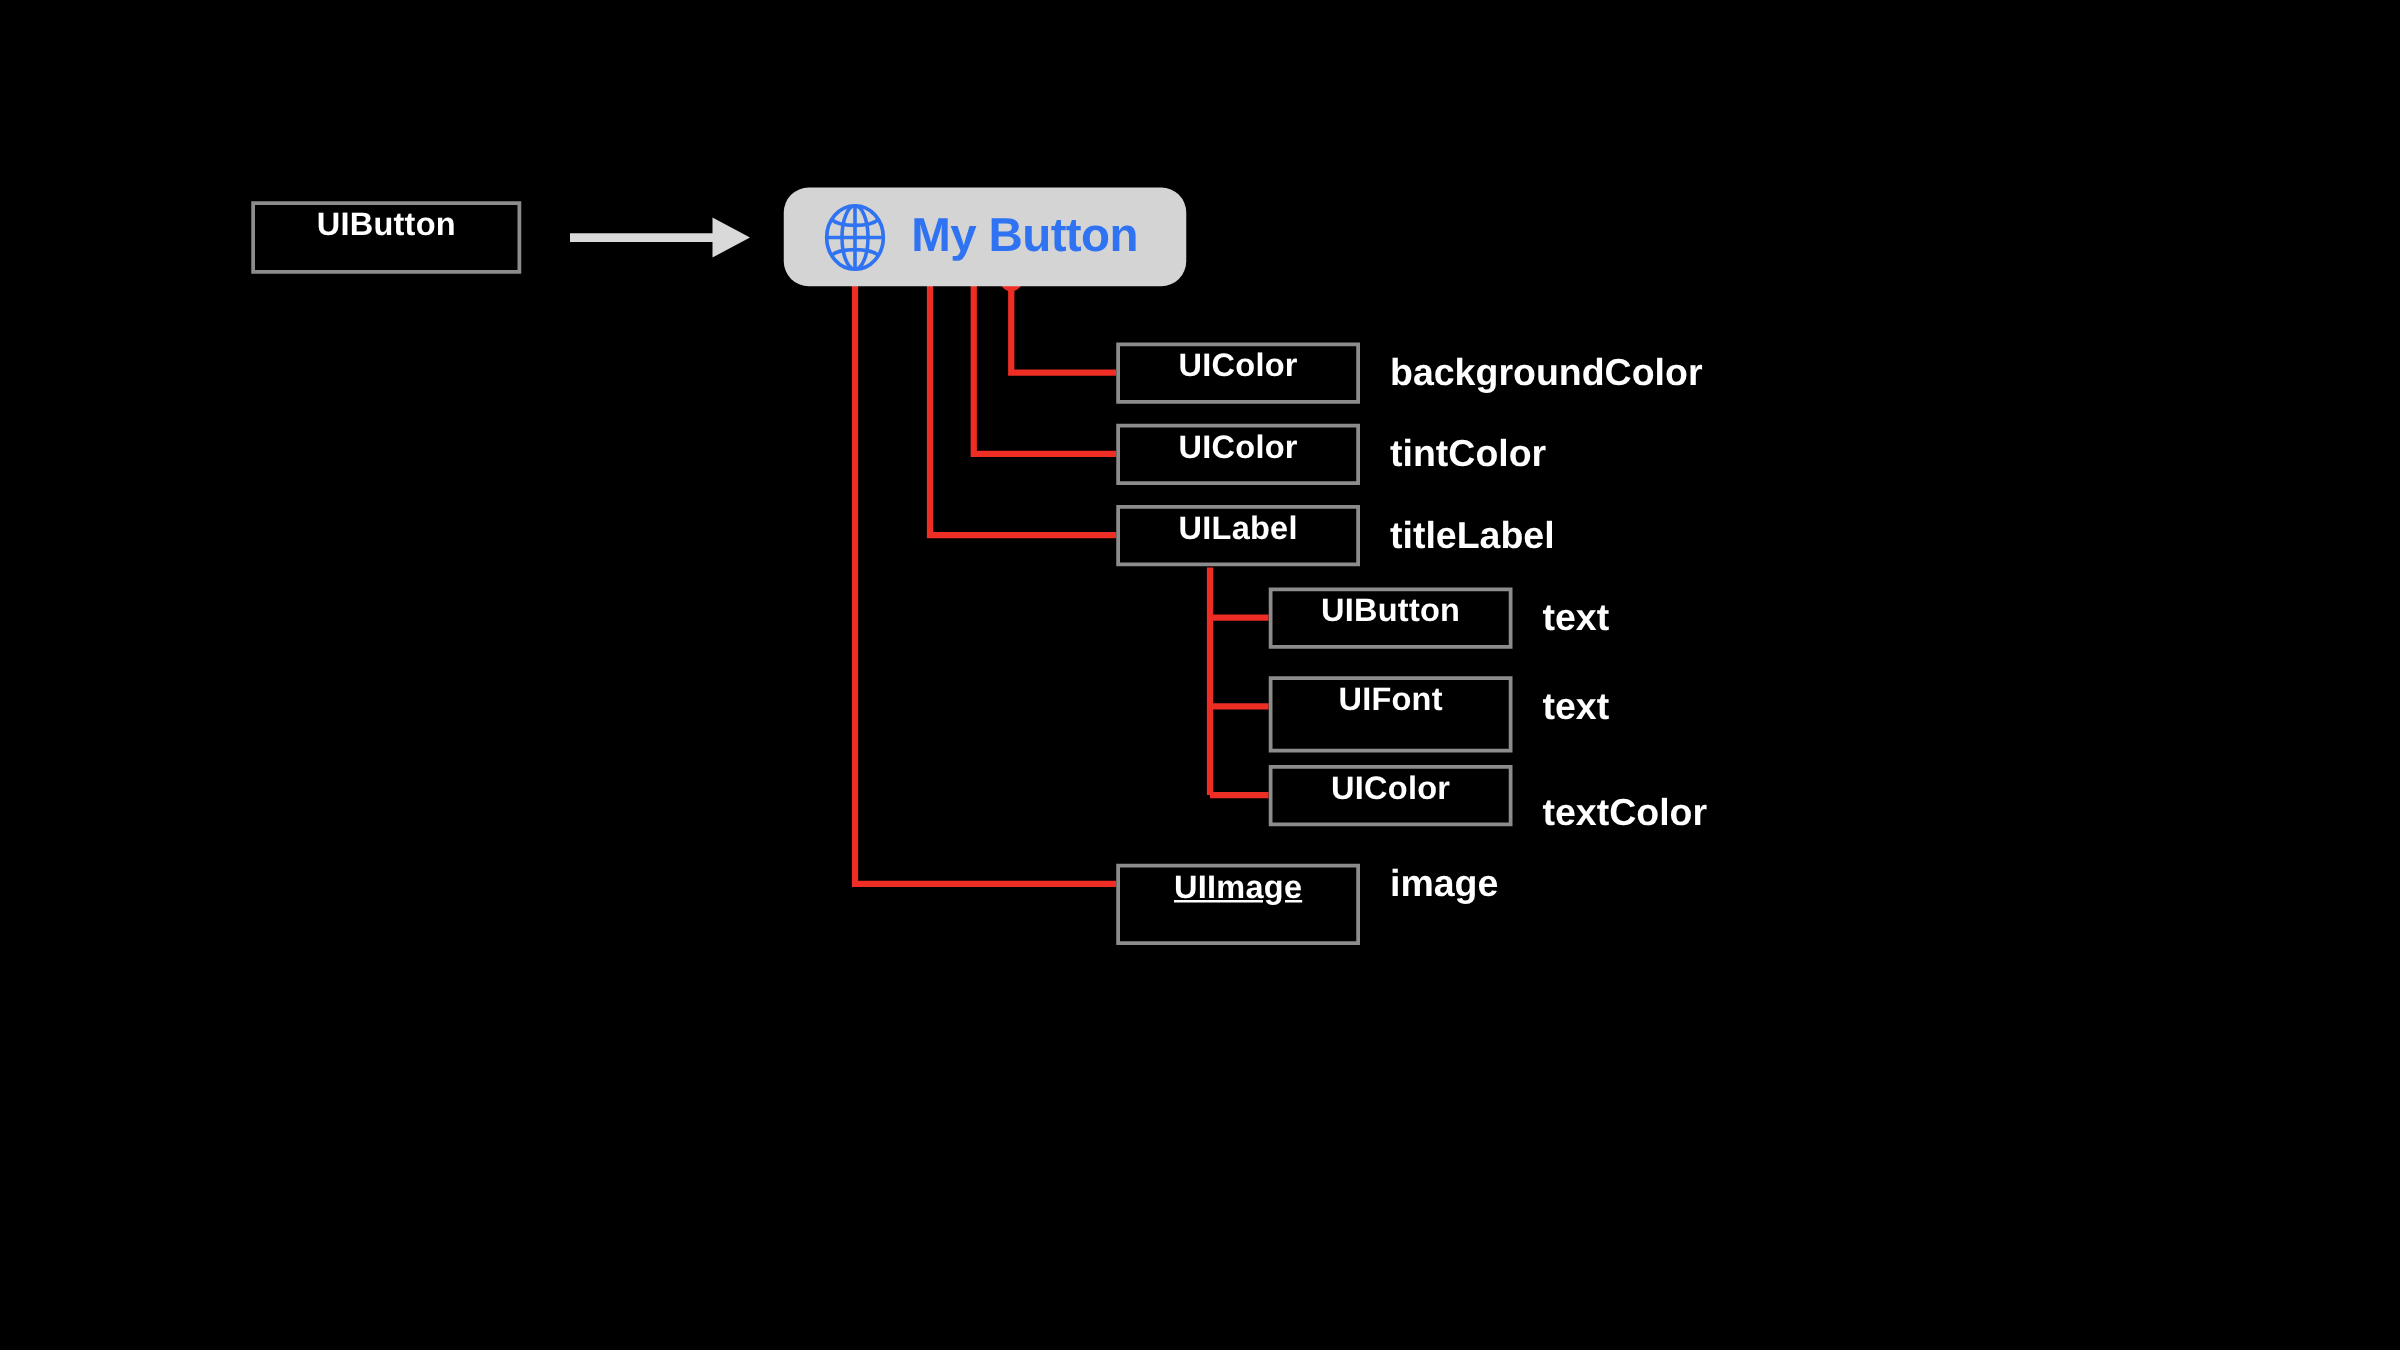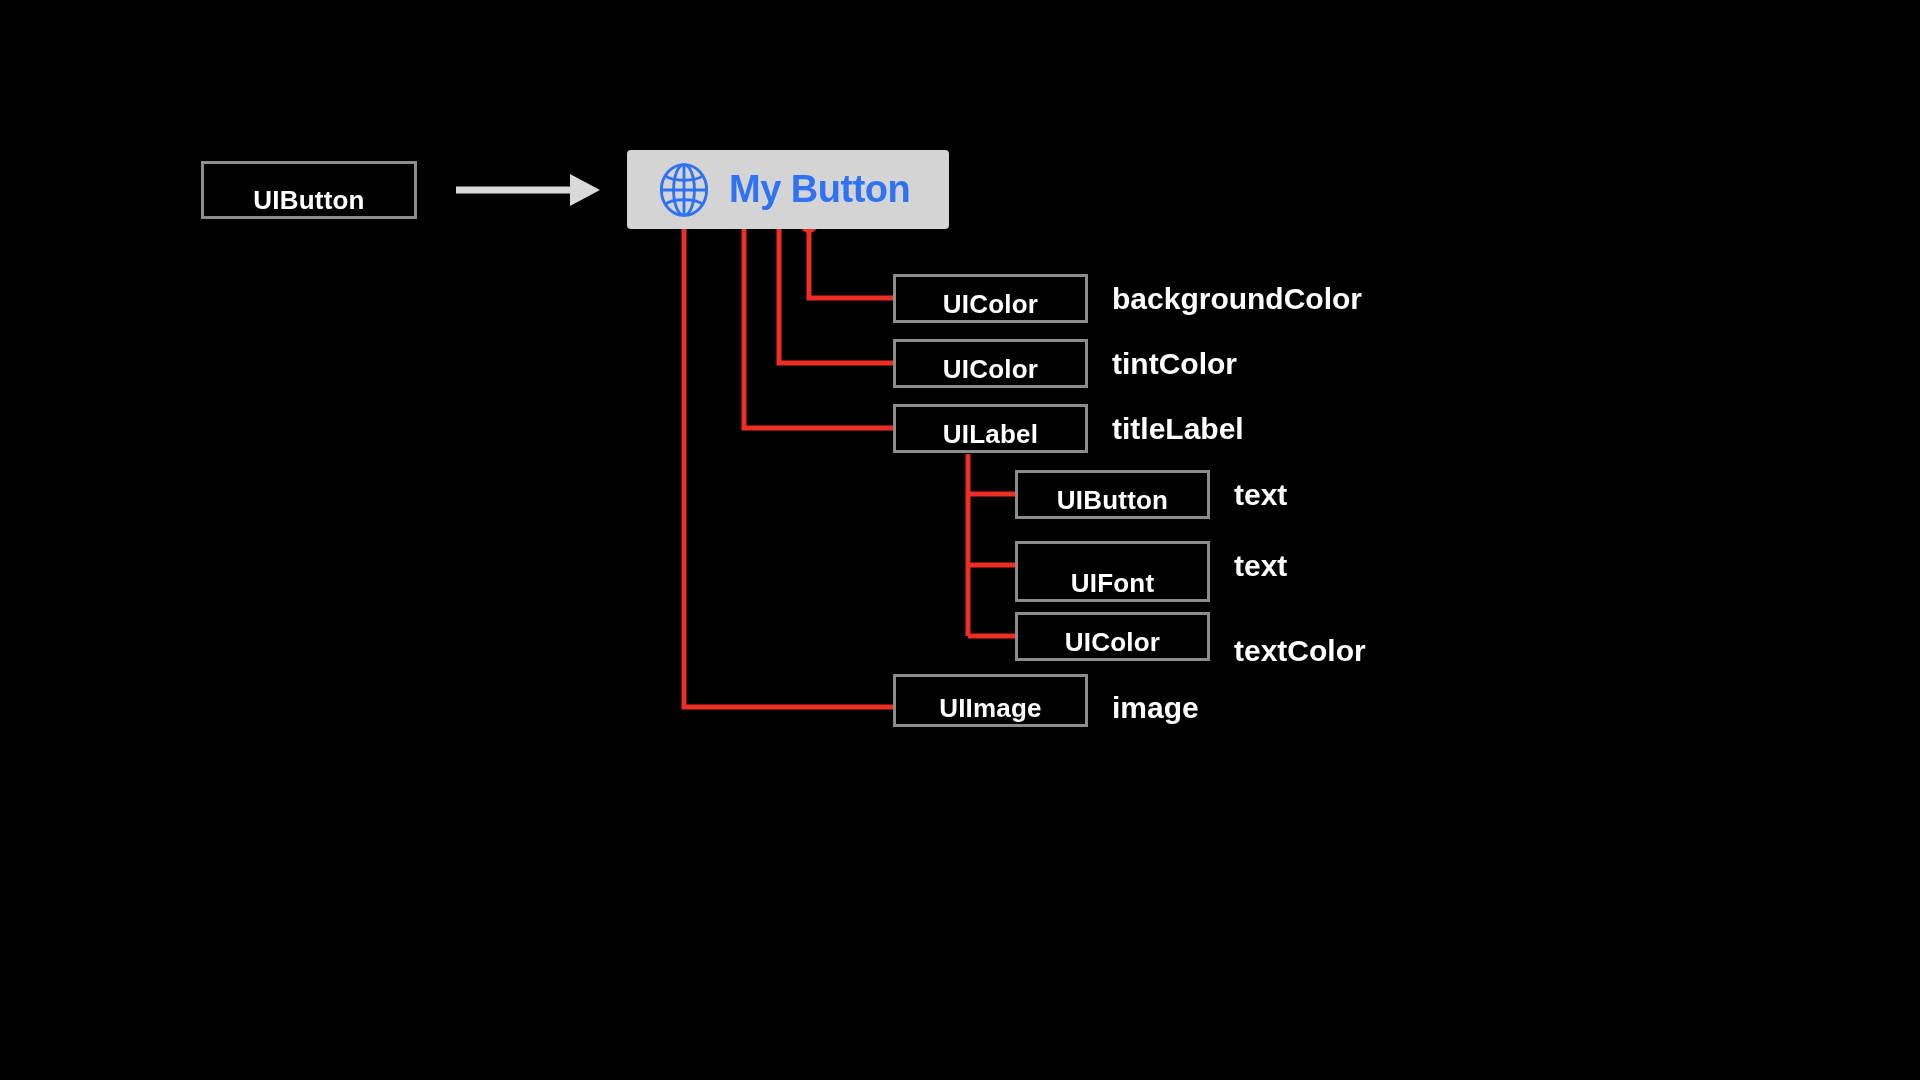--- a/index.html
+++ b/index.html
@@ -12,21 +12,21 @@
   #stage { position:relative; width:1920px; height:1080px; background:#000; }
 
   
   #wires { position:absolute; left:0; top:0; width:1920px; height:1080px; }
 
   
   .node {
     position:absolute;
     background:#000000;
     border:3px solid #8c8c8c;
-    display:flex; align-items:flex-end; justify-content:center;
+    display:flex; align-items:flex-start; justify-content:center;
     color:#ffffff;
     font-weight:bold;
     font-size:26px;
     letter-spacing:0.2px;
     white-space:nowrap;
   }
 
   
   .prop {
     position:absolute;
@@ -36,21 +36,21 @@
     white-space:nowrap;
     line-height:1;
   }
 
   
   #uibutton-preview {
     position:absolute;
     left:627px; top:150px;
     width:322px; height:79px;
     background:#d4d4d4;
-    border-radius:4px;
+    border-radius:20px;
     display:flex; align-items:center;
     padding-left:28px;
     gap:16px;
   }
   #globe-icon { width:58px; height:58px; display:block; flex:0 0 auto; }
   #preview-title {
     color:#2f73f2;
     font-weight:bold;
     font-size:38px;
     letter-spacing:-0.5px;
@@ -134,18 +134,18 @@
   <div class="node" style="left:1015px; top:541px; width:195px; height:61px;">
     <span>UIFont</span>
   </div>
   <div class="prop" style="left:1234px; top:551px;">text</div>
 
   <div class="node" style="left:1015px; top:612px; width:195px; height:49px;">
     <span>UIColor</span>
   </div>
   <div class="prop" style="left:1234px; top:636px;">textColor</div>
 
-  <div class="node" style="left:893px; top:674px; width:195px; height:53px;">
+  <div class="node" style="left:893px; top:691px; width:195px; height:65px;text-decoration:underline;">
     <span>UIImage</span>
   </div>
   <div class="prop" style="left:1112px; top:693px;">image</div>
 
 </div>
 
 </body></html>

